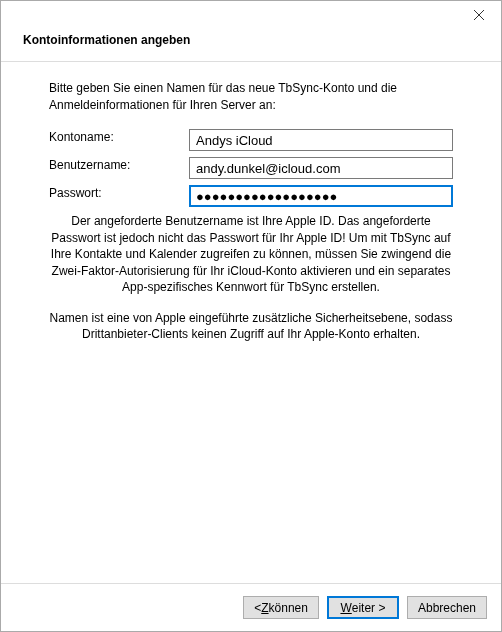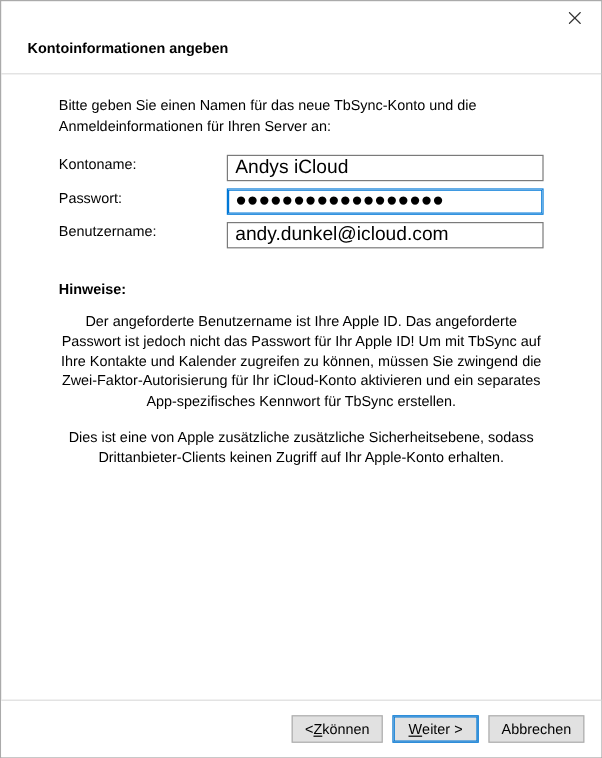--- a/index.html
+++ b/index.html
@@ -53,21 +53,21 @@
   .form-label {
     width: 140px;
     flex-shrink: 0;
   }
   .form-input {
     flex: 1;
     height: 22px;
     border: 1px solid #7a7a7a;
     padding: 2px 6px;
     font-family: inherit;
-    font-size: 16px;
+    font-size: 13px;
     outline: none;
   }
   .form-input.focused {
     border: 1px solid #0078d7;
     box-shadow: 0 0 0 1px #0078d7 inset;
   }
   .hints-title {
     font-weight: 600;
     margin-top: 26px;
     margin-bottom: 10px;
@@ -120,32 +120,31 @@
 
   <div class="content">
     <div class="intro">Bitte geben Sie einen Namen für das neue TbSync-Konto und die Anmeldeinformationen für Ihren Server an:</div>
 
     <div class="form-row">
       <div class="form-label">Kontoname:</div>
       <input class="form-input" type="text" value="Andys iCloud" style="">
     </div>
 
     <div class="form-row">
+      <div class="form-label">Benutzername:</div>
+      <input class="form-input" type="text" value="andy.dunkel@icloud.com" style="">
+    </div>
+
+    <div class="form-row">
       <div class="form-label">Passwort:</div>
       <input class="form-input focused" type="text" value="●●●●●●●●●●●●●●●●●●" style="">
     </div>
 
-    <div class="form-row">
-      <div class="form-label">Benutzername:</div>
-      <input class="form-input" type="text" value="andy.dunkel@icloud.com" style="">
-    </div>
-
-    <div class="hints-title">Hinweise:</div>
     <div class="hints-p">Der angeforderte Benutzername ist Ihre Apple ID. Das angeforderte Passwort ist jedoch nicht das Passwort für Ihr Apple ID! Um mit TbSync auf Ihre Kontakte und Kalender zugreifen zu können, müssen Sie zwingend die Zwei-Faktor-Autorisierung für Ihr iCloud-Konto aktivieren und ein separates App-spezifisches Kennwort für TbSync erstellen.</div>
-    <div class="hints-p">Dies ist eine von Apple zusätzliche zusätzliche Sicherheitsebene, sodass Drittanbieter-Clients keinen Zugriff auf Ihr Apple-Konto erhalten.</div>
+    <div class="hints-p">Namen ist eine von Apple eingeführte zusätzliche Sicherheitsebene, sodass Drittanbieter-Clients keinen Zugriff auf Ihr Apple-Konto erhalten.</div>
   </div>
 
   <div class="footer">
     <button class="btn">
       <span>&lt; </span>
         <span class="u">Z</span>
         <span>können</span>
     </button>
     <button class="btn default">
       <span class="u">W</span>

